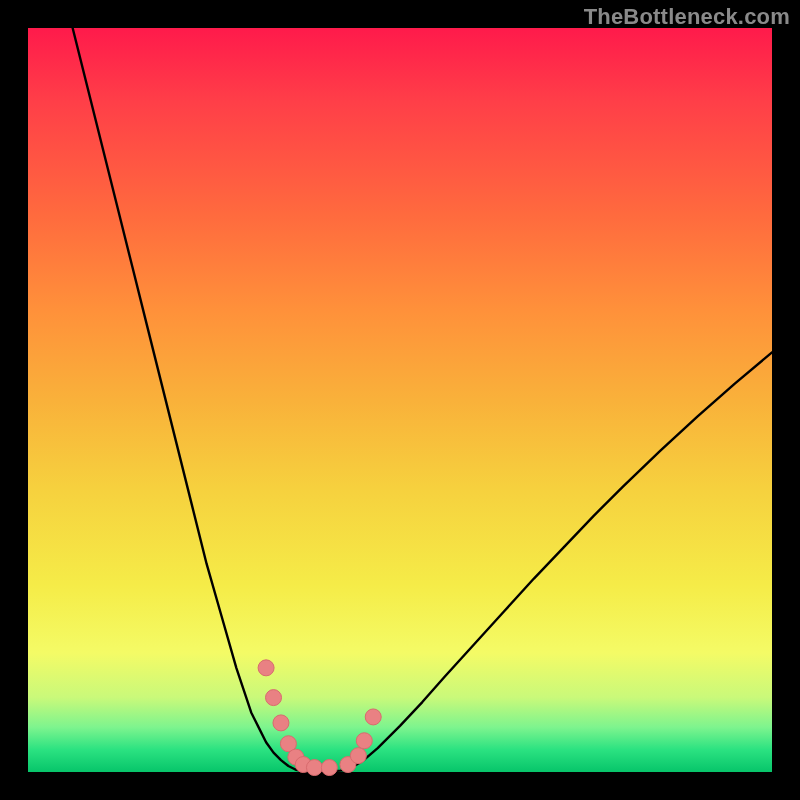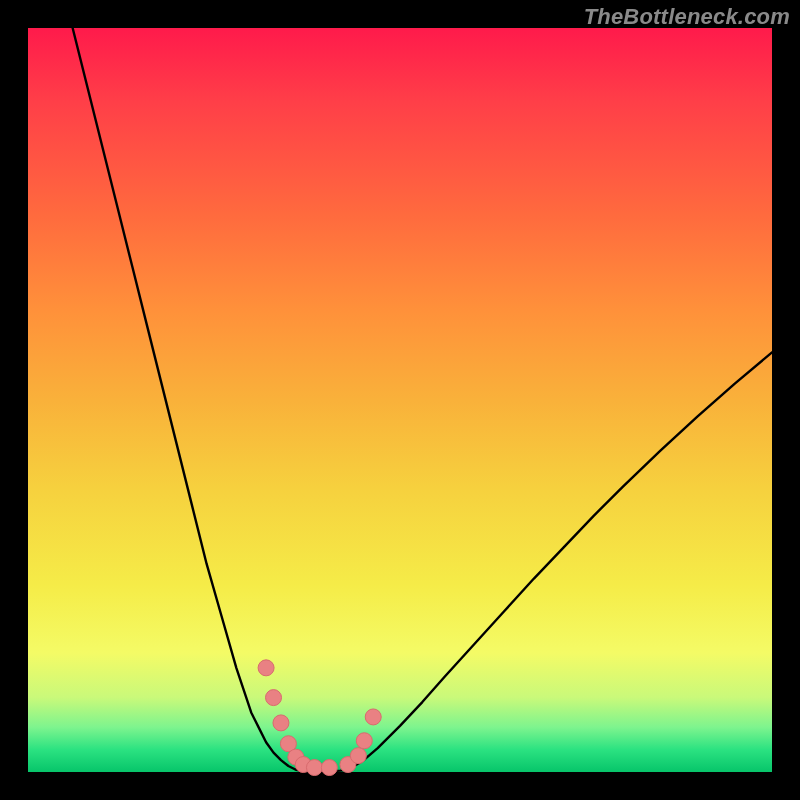--- a/index.html
+++ b/index.html
@@ -51,21 +51,20 @@
   .watermark {
     position: absolute;
     top: 4px;
     right: 10px;
     font-family: Arial, Helvetica, sans-serif;
     font-size: 22px;
     font-weight: 600;
     color: #8a8a8a;
     letter-spacing: 0.2px;
     user-select: none;
-    font-style: italic;
   }
 </style>
 </head>
 <body>
 
 <div class="frame">
   <div class="plot"></div>
   <svg class="curve" viewBox="0 0 744 744">
     <path id="curve-path" fill="none" stroke-width="2.4" stroke-linecap="round" stroke-linejoin="round" d="M 44.64 0.00 L 59.52 59.52 L 74.40 119.04 L 89.28 178.56 L 104.16 238.08 L 119.04 297.60 L 133.92 357.12 L 148.80 416.64 L 163.68 476.16 L 178.56 535.68 L 193.44 587.76 L 208.32 639.84 L 215.76 662.16 L 223.20 684.48 L 230.64 699.36 L 238.08 714.24 L 245.52 724.66 L 252.96 732.10 L 260.40 738.05 L 267.84 741.77 L 267.84 741.77 L 275.28 742.88 L 282.72 743.26 L 290.16 743.26 L 297.60 743.26 L 305.04 743.11 L 312.48 742.66 L 319.92 741.77 L 319.92 741.77 L 334.80 732.84 L 349.68 720.19 L 372.00 697.87 L 394.32 674.06 L 416.64 648.77 L 446.40 616.03 L 476.16 583.30 L 505.92 550.56 L 535.68 519.31 L 565.44 488.06 L 595.20 458.30 L 632.40 422.59 L 669.60 388.37 L 706.80 355.63 L 744.00 324.38 " stroke="#000000"></path>
     <g id="markers">

